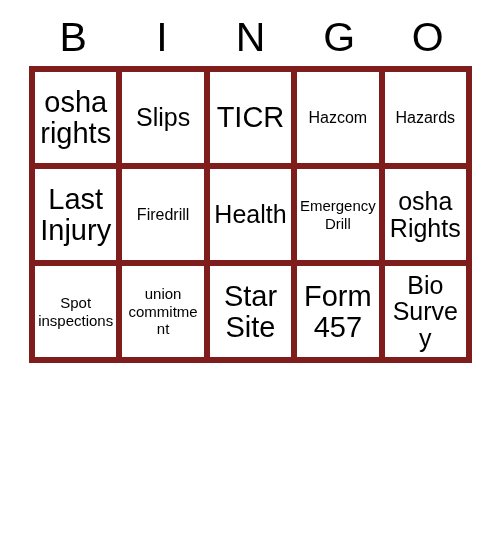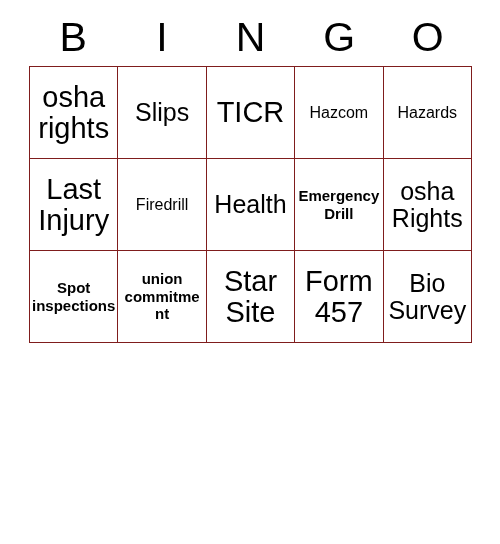--- a/index.html
+++ b/index.html
@@ -33,34 +33,34 @@
     color: #000000;
     font-weight: 400;
     letter-spacing: 0px;
   }
   .grid {
     width: 443px;
     border-collapse: collapse;
     table-layout: fixed;
   }
   .grid td {
-    border: 1px solid #7f1d1d;
+    border: 6px solid #7f1d1d;
     width: 20%;
     height: 89px;
     text-align: center;
     vertical-align: middle;
     padding: 1px 2px;
     color: #000000;
     overflow: hidden;
     word-wrap: break-word;
   }
   .sz-xl  { font-size: 29px; line-height: 1.04; }
   .sz-lg  { font-size: 25px; line-height: 1.06; }
   .sz-md  { font-size: 16px; line-height: 1.12; }
-  .sz-sm  { font-size: 15px; line-height: 1.18; font-weight: bold; }
+  .sz-sm  { font-size: 15px; line-height: 1.18; }
   .sz-xs  { font-size: 13px; line-height: 1.2; }
 </style>
 </head>
 <body>
 
 <div class="card">
 
   <div class="header-row">
     <div class="header-cell">B</div>
     <div class="header-cell">I</div>

